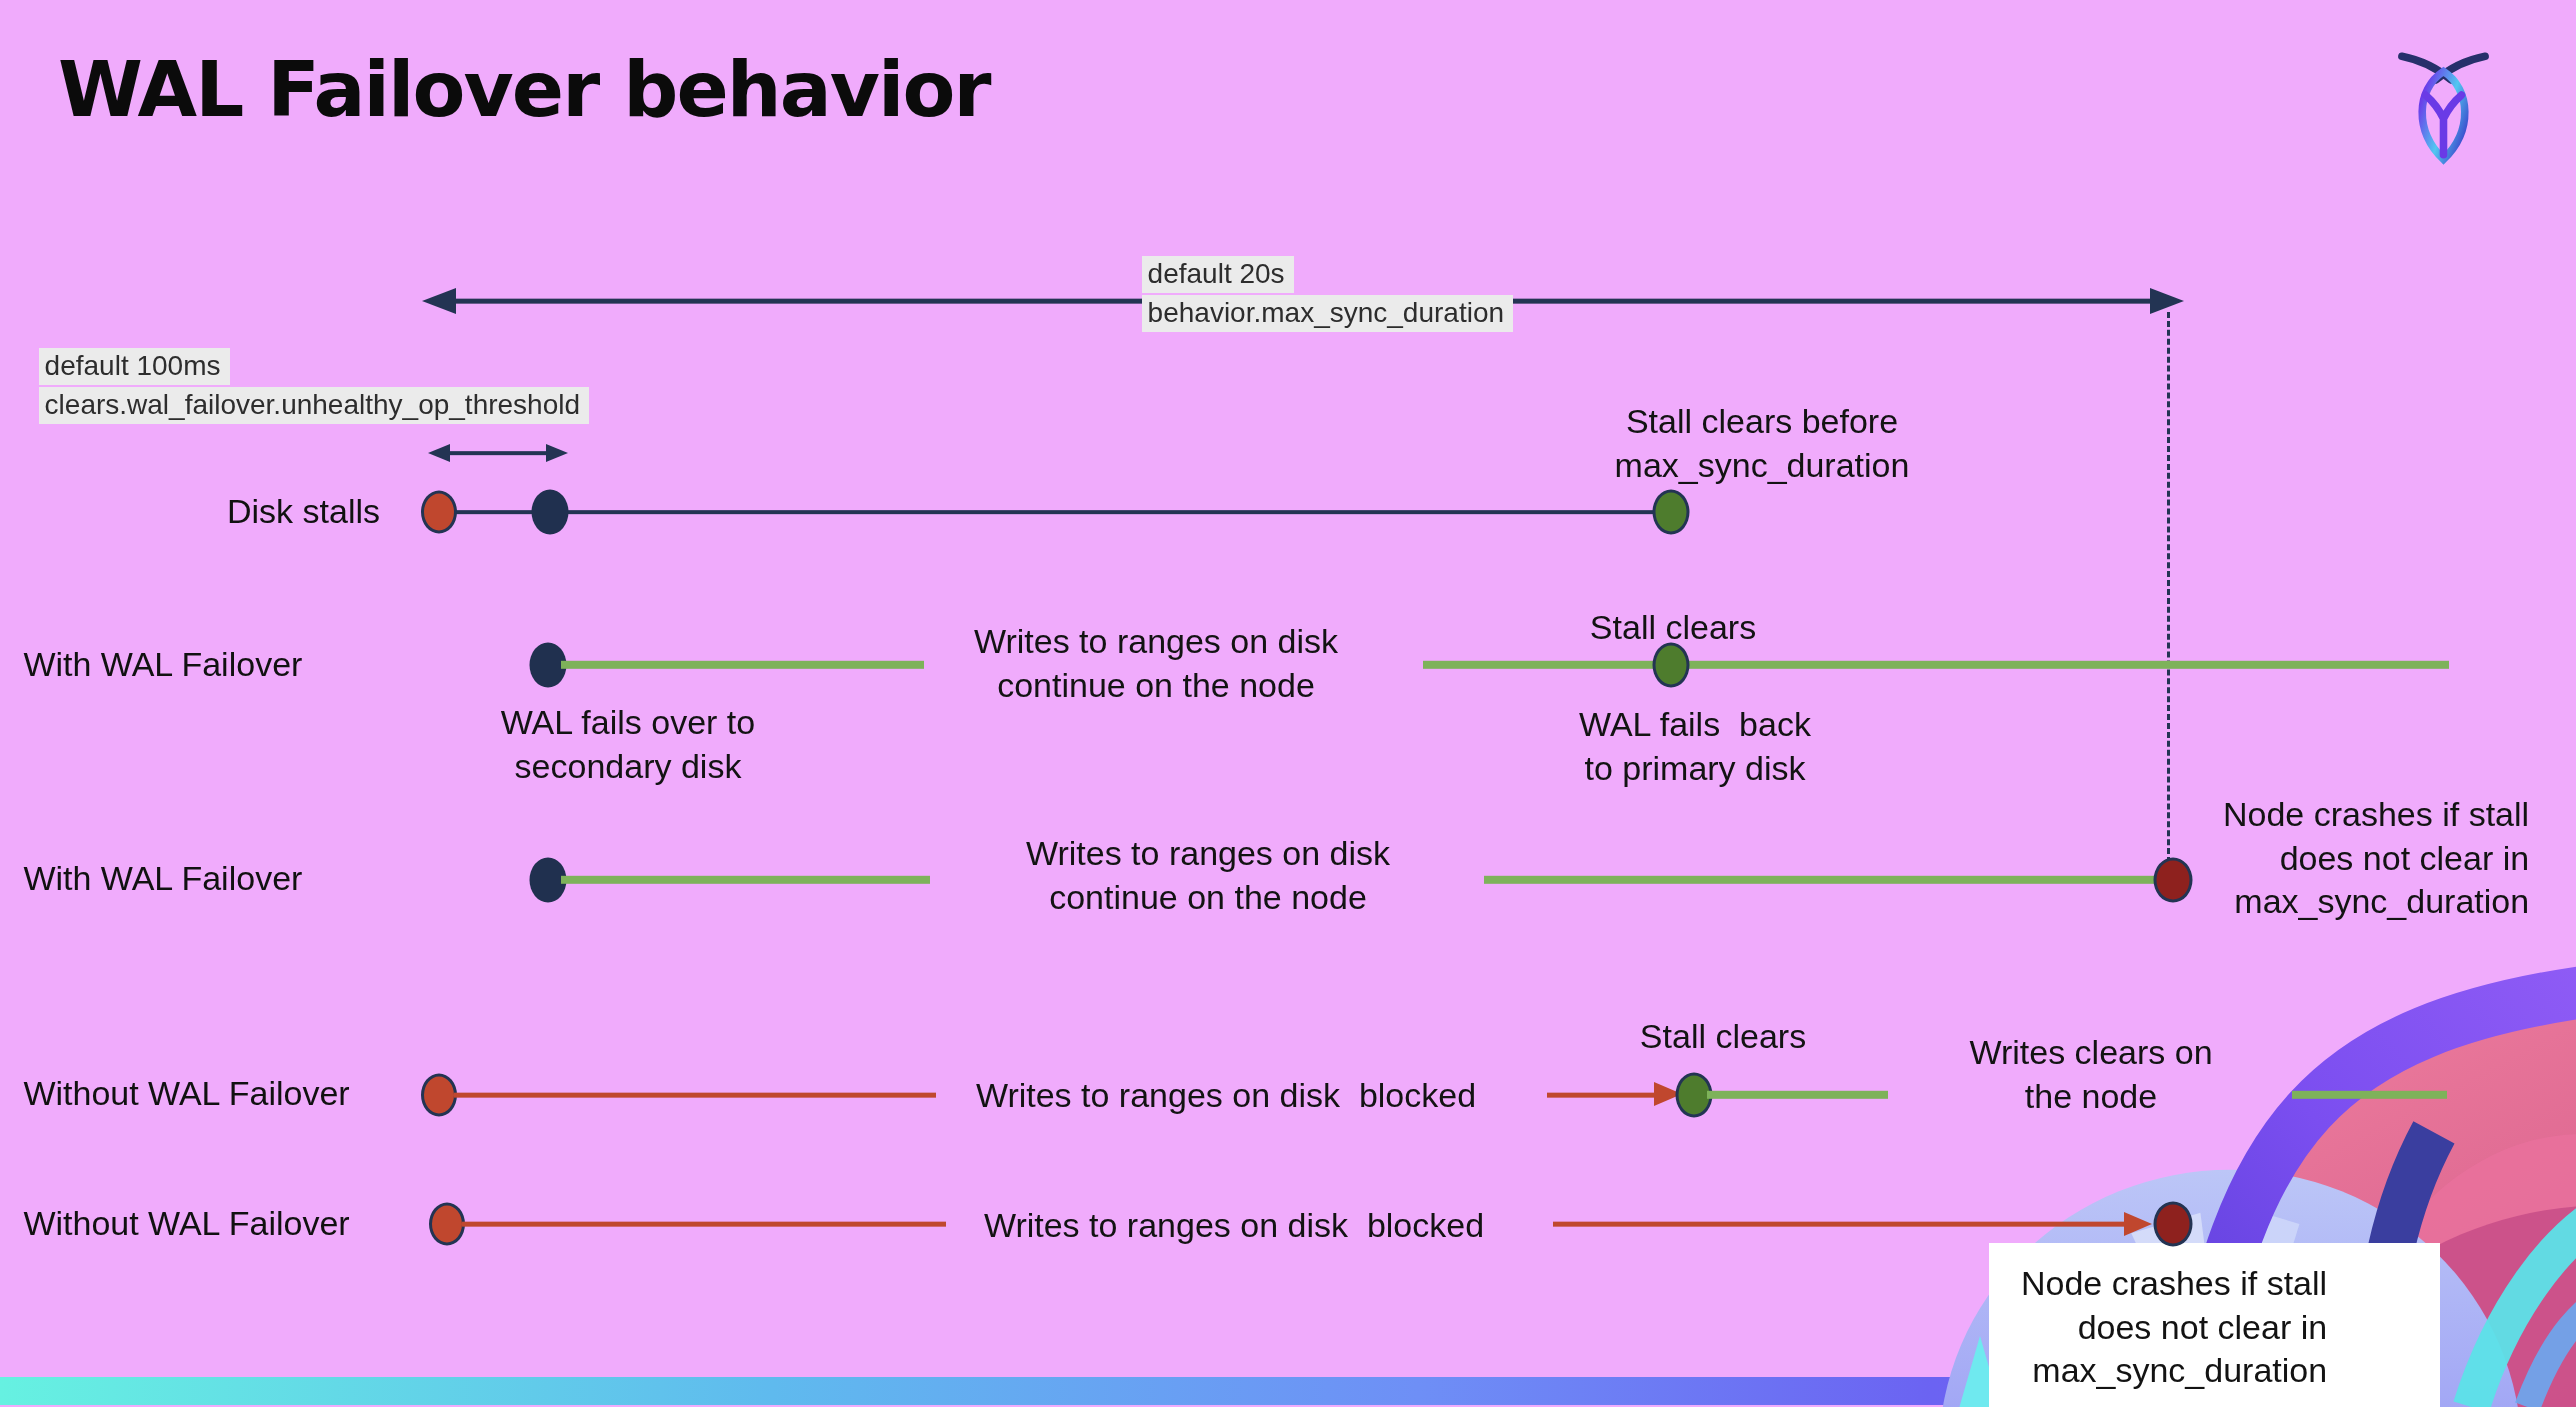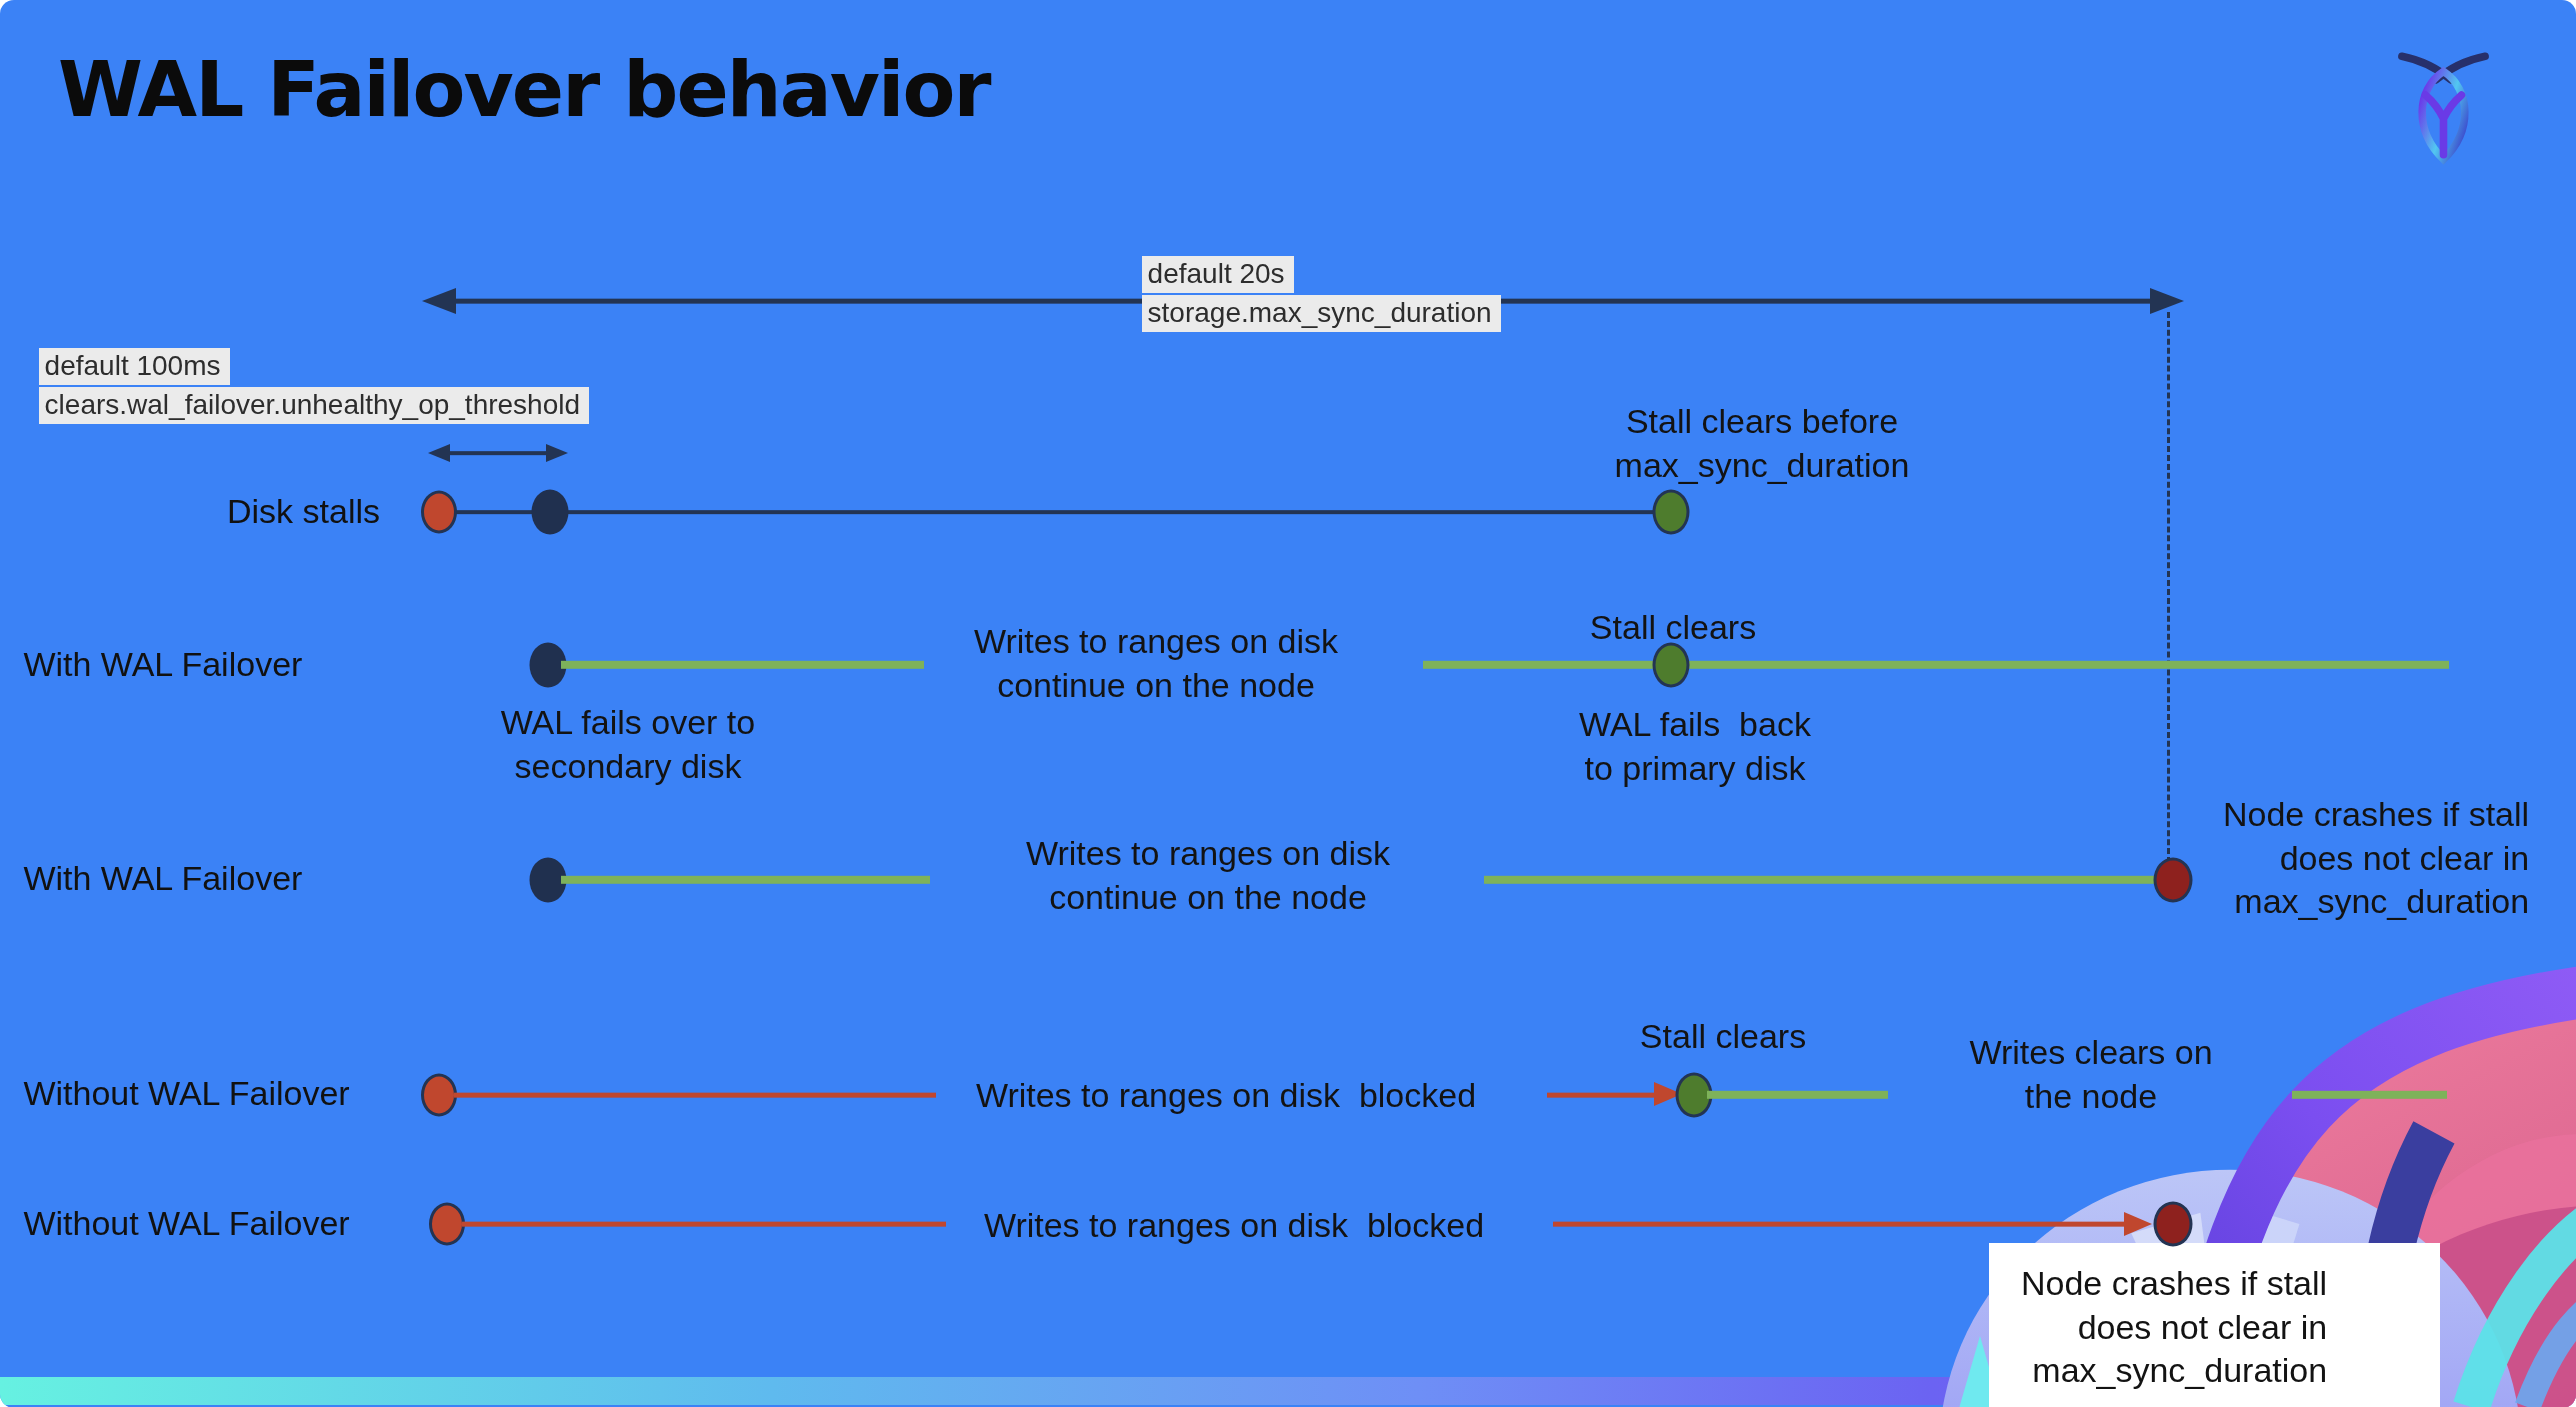--- a/index.html
+++ b/index.html
@@ -1,17 +1,17 @@
 <!DOCTYPE html>
 <html style="font-size:15px"><head>
 <meta charset="utf-8">
 <style>
   html,body{margin:0;padding:0;background:#ffffff;}
-  #canvas{position:relative;width:2576px;height:1408px;background:#3b82f6;overflow:hidden;
-          font-family:"Liberation Sans",sans-serif;border-radius:14px;}
+  #canvas{position:relative;width:2576px;height:1408px;background:#f0abfc;overflow:hidden;
+          font-family:"Liberation Sans",sans-serif;}
   .z1{z-index:1}.z2{z-index:2}.z3{z-index:3}.z4{z-index:4}
   .abs{position:absolute;}
   .title{font-family:"DejaVu Sans",sans-serif;font-weight:bold;font-size:77px;color:#0b0b0b;
          letter-spacing:-1.9px;}
   .rowlabel{font-size:34px;color:#111;white-space:nowrap;}
   .ann{font-size:34px;color:#131313;line-height:1.28;white-space:pre-wrap;text-align:center;
        transform:translateX(-50%);}
   .ann-left{font-size:34px;color:#131313;line-height:1.28;white-space:pre-wrap;text-align:right;}
   .code{font-family:Liberation Sans, sans-serif;font-size:28px;color:#2d2d2d;
         line-height:1.0;}
@@ -95,21 +95,21 @@
       <path d="M 50 118 L 50 80 M 50 80 C 44 67, 38 61, 31 55 M 50 80 C 56 67, 62 61, 69 55" stroke="#6a3ae6" stroke-width="8" fill="none" stroke-linecap="round"></path>
     </svg>
   </div>
 
   <div class="hline navy-l z4" style="left:441px;top:301px;width:1727px;"></div>
   <div class="tri tri-left-navy z4" style="left:422px;top:288px;"></div>
   <div class="tri tri-right-navy z4" style="left:2150px;top:288px;"></div>
 
   <div class="abs z4 code" style="left:1142px;top:256px;">
     <span>default 20s</span><br>
-    <span>storage.max_sync_duration</span>
+    <span>behavior.max_sync_duration</span>
   </div>
 
   <div class="abs z4 code" style="left:39px;top:348px;">
     <span>default 100ms</span><br>
     <span>clears.wal_failover.unhealthy_op_threshold</span>
   </div>
 
   <div class="hline navy-l z4" style="left:443px;top:453px;width:108px;height:3.7px;"></div>
   <div class="tri tri-left-sm z4" style="left:428px;top:444px;"></div>
   <div class="tri tri-right-sm z4" style="left:546px;top:444px;"></div>

